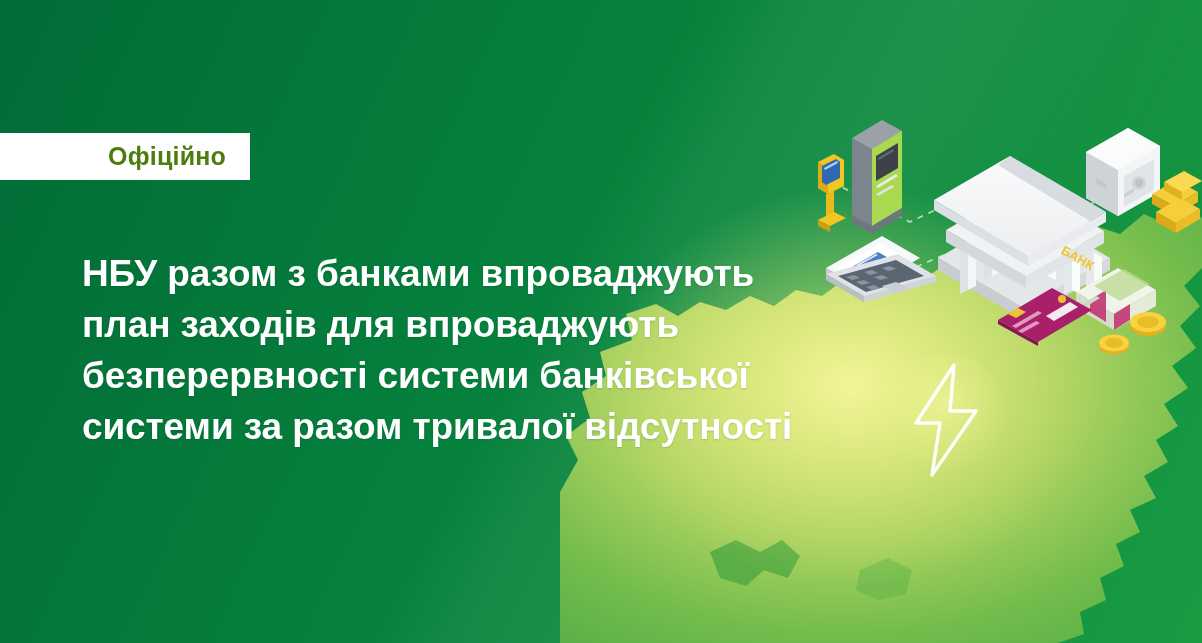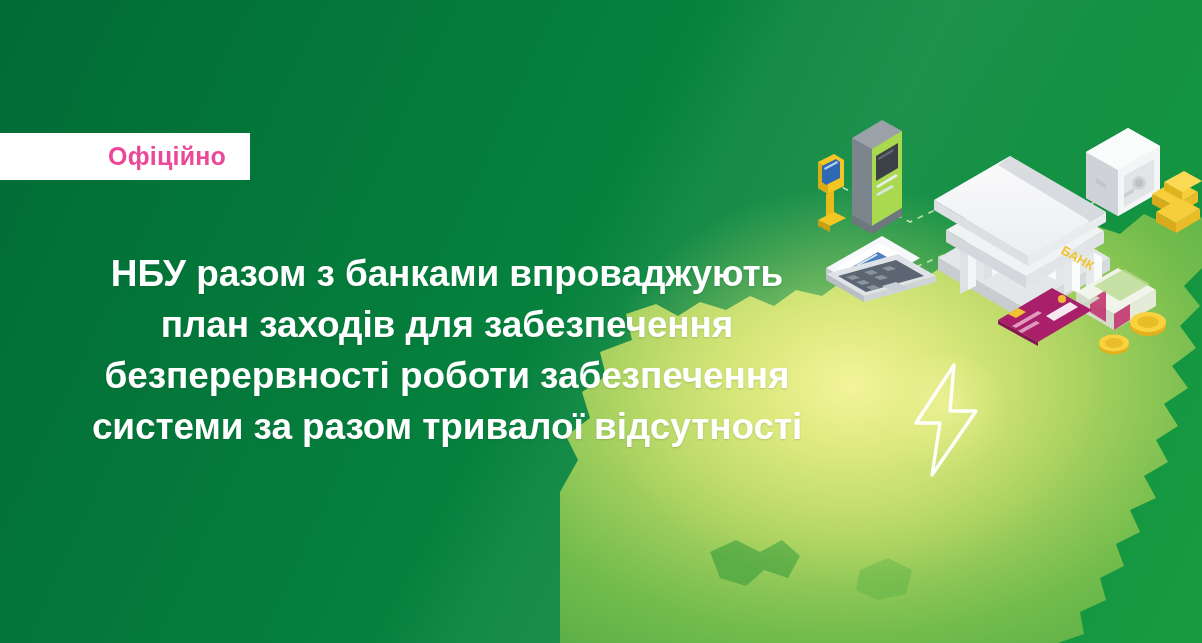--- a/index.html
+++ b/index.html
@@ -34,32 +34,32 @@
   .bolt{position:absolute;left:880px;top:355px;width:130px;height:130px;}
   .bolt svg{display:block;width:100%;height:100%;}
 
   
   .badge{
     position:absolute;left:0;top:133px;height:47px;width:250px;
     background:#ffffff;display:flex;align-items:center;justify-content:flex-end;
     box-sizing:border-box;padding-right:24px;
   }
   .badge-label{
-    color:#ec4899;font-size:25px;font-weight:700;letter-spacing:.2px;
+    color:#4d7c0f;font-size:25px;font-weight:700;letter-spacing:.2px;
     line-height:1;white-space:nowrap;
   }
 
   
   .headline{
     position:absolute;left:82px;top:248px;width:730px;
     color:#ffffff;font-size:37px;font-weight:700;line-height:51px;
     letter-spacing:-.1px;
     text-shadow:0 1px 2px rgba(0,60,25,.18);
   }
-  .headline .ln{display:block;white-space:nowrap;text-align:center;}
+  .headline .ln{display:block;white-space:nowrap;}
 </style>
 </head>
 <body>
 
 <div class="card">
 
   <div class="map-wrap">
     <svg viewBox="0 0 642 543" xmlns="http://www.w3.org/2000/svg">
       <defs>
         <radialGradient id="mapGrad" cx="44%" cy="40%" r="78%">
@@ -277,18 +277,18 @@
       <path d="M 74,10 L 36,68 L 60,68 L 52,120 L 96,56 L 70,56 Z" fill="none" stroke="#ffffff" stroke-width="3.4" stroke-linejoin="round" stroke-linecap="round" opacity=".96"></path>
     </svg>
   </div>
 
   <div class="badge">
     <span class="badge-label">Офіційно</span>
   </div>
 
   <div class="headline">
     <span class="ln">НБУ разом з банками впроваджують</span>
-    <span class="ln">план заходів для забезпечення</span>
-    <span class="ln">безперервності роботи забезпечення</span>
+    <span class="ln">план заходів для впроваджують</span>
+    <span class="ln">безперервності системи банківської</span>
     <span class="ln">системи за разом тривалої відсутності</span>
   </div>
 
 </div>
 
 </body></html>

